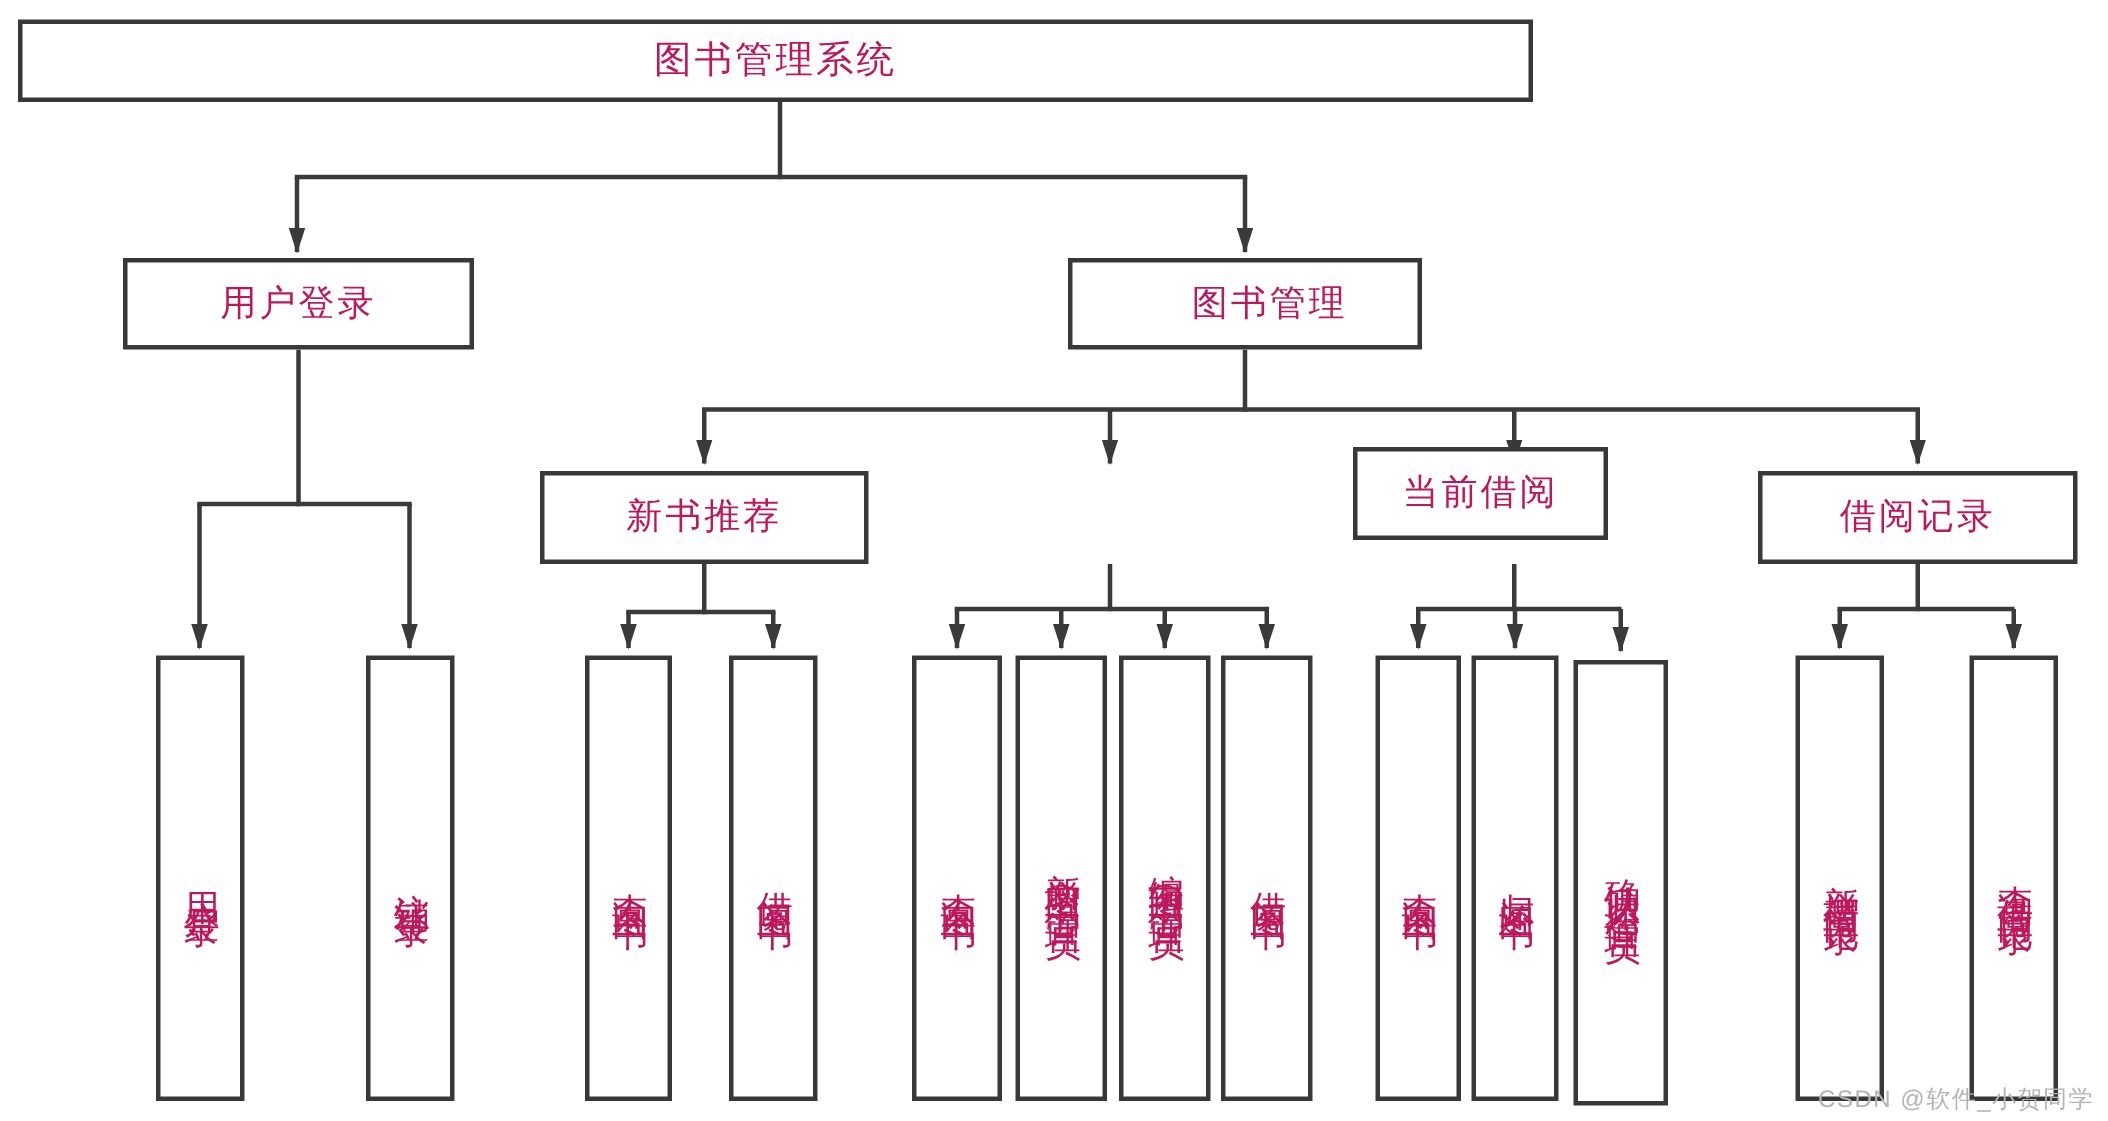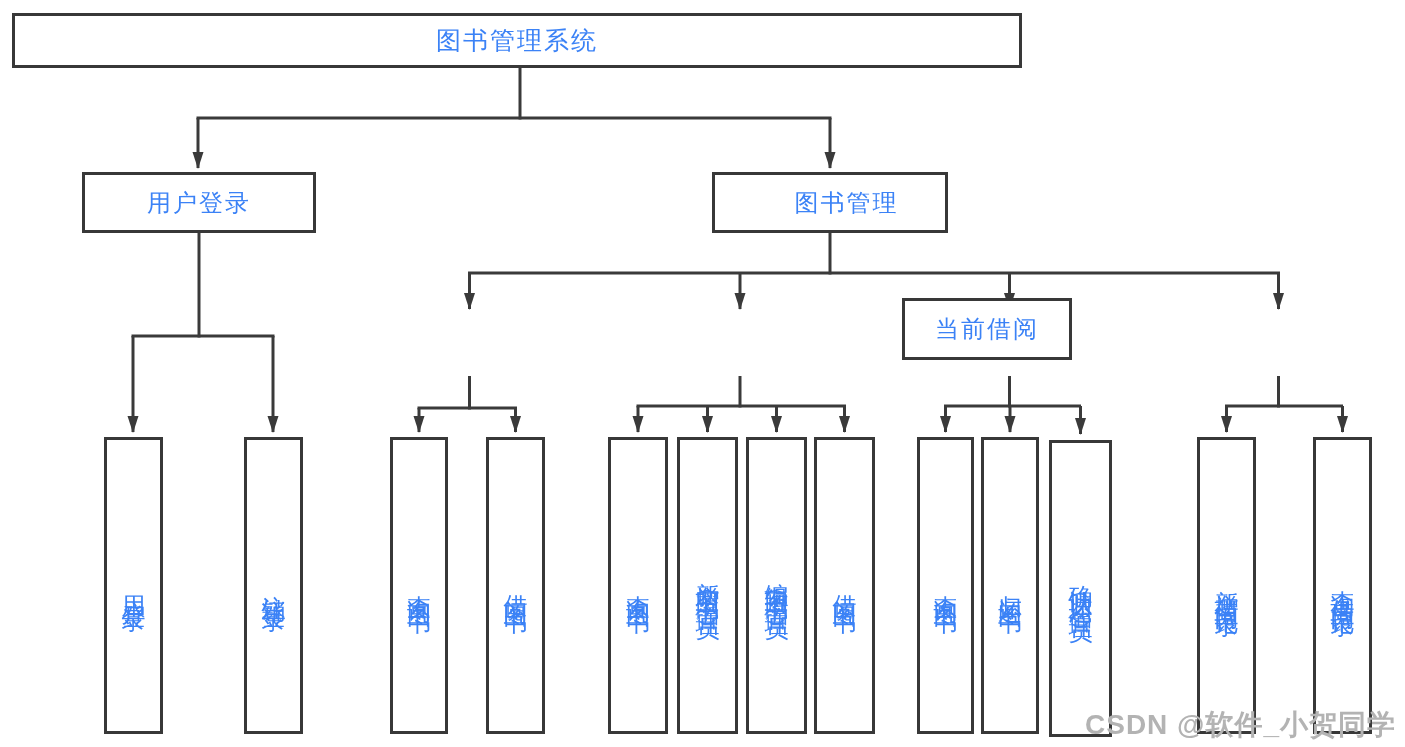--- a/index.html
+++ b/index.html
@@ -21,21 +21,21 @@
     top: 0;
     width: 1405px;
     height: 747px;
     pointer-events: none;
   }
   .node {
     position: absolute;
     box-sizing: border-box;
     border: 3px solid #383838;
     background: #ffffff;
-    color: #3b82f6;
+    color: #be185d;
     display: flex;
     align-items: center;
     justify-content: center;
     text-align: center;
   }
   .node.h {
     font-size: 24px;
     letter-spacing: 2px;
     line-height: 1;
   }
@@ -46,25 +46,24 @@
     writing-mode: vertical-rl;
     font-size: 24px;
     letter-spacing: 5px;
     line-height: 1;
     padding: 4px 0;
   }
   .watermark {
     position: absolute;
     right: 9px;
     bottom: 3px;
-    font-size: 28px;
+    font-size: 16px;
     color: #b3b3b3;
     letter-spacing: 1px;
     white-space: nowrap;
-    font-weight: bold;
   }
 </style>
 </head>
 <body>
 
 <div class="canvas">
 
   <svg class="connectors" width="1405" height="747" viewBox="0 0 1405 747" xmlns="http://www.w3.org/2000/svg">
     <defs>
       <marker id="arrow" markerUnits="userSpaceOnUse" markerWidth="20" markerHeight="14" refX="16" refY="5.5" orient="auto">
@@ -116,21 +115,23 @@
   </svg>
 
   <div class="node h title" style="left:12px; top:13px; width:1010px; height:55px;">图书管理系统</div>
 
   <div class="node h" style="left:82px; top:172px; width:234px; height:61px;">用户登录</div>
   <div class="node h" style="left:712px; top:172px; width:236px; height:61px;padding-left:33px;">图书管理</div>
 
   <div class="node v" style="left:104px; top:437px; width:59px; height:297px;">用户登录</div>
   <div class="node v" style="left:244px; top:437px; width:59px; height:297px;">注销登录</div>
 
+  <div class="node h" style="left:360px; top:314px; width:219px; height:62px;">新书推荐</div>
   <div class="node h" style="left:902px; top:298px; width:170px; height:62px;">当前借阅</div>
+  <div class="node h" style="left:1172px; top:314px; width:213px; height:62px;">借阅记录</div>
 
   <div class="node v" style="left:390px; top:437px; width:58px; height:297px;">查询图书</div>
   <div class="node v" style="left:486px; top:437px; width:59px; height:297px;">借阅图书</div>
 
   <div class="node v" style="left:608px; top:437px; width:60px; height:297px;">查询图书</div>
   <div class="node v" style="left:677px; top:437px; width:61px; height:297px;">新增图书（管理员）</div>
   <div class="node v" style="left:746px; top:437px; width:61px; height:297px;">编辑图书（管理员）</div>
   <div class="node v" style="left:814px; top:437px; width:61px; height:297px;">借阅图书</div>
 
   <div class="node v" style="left:917px; top:437px; width:57px; height:297px;">查询图书</div>

